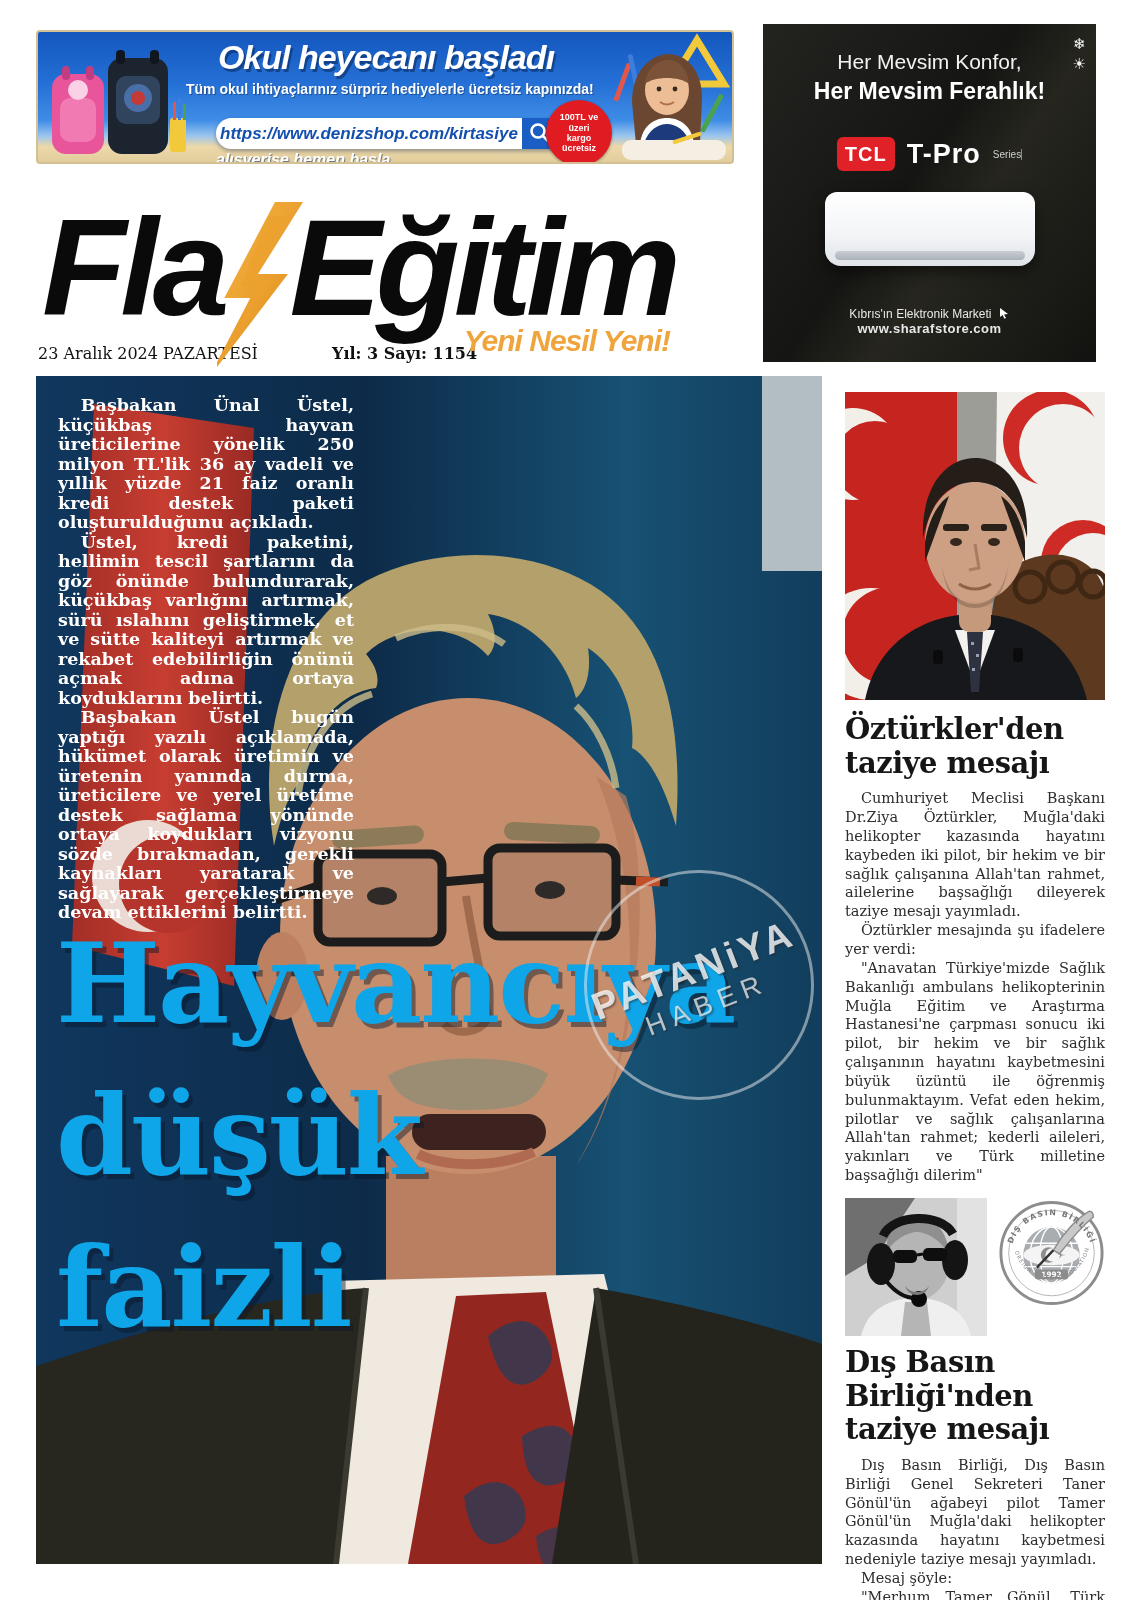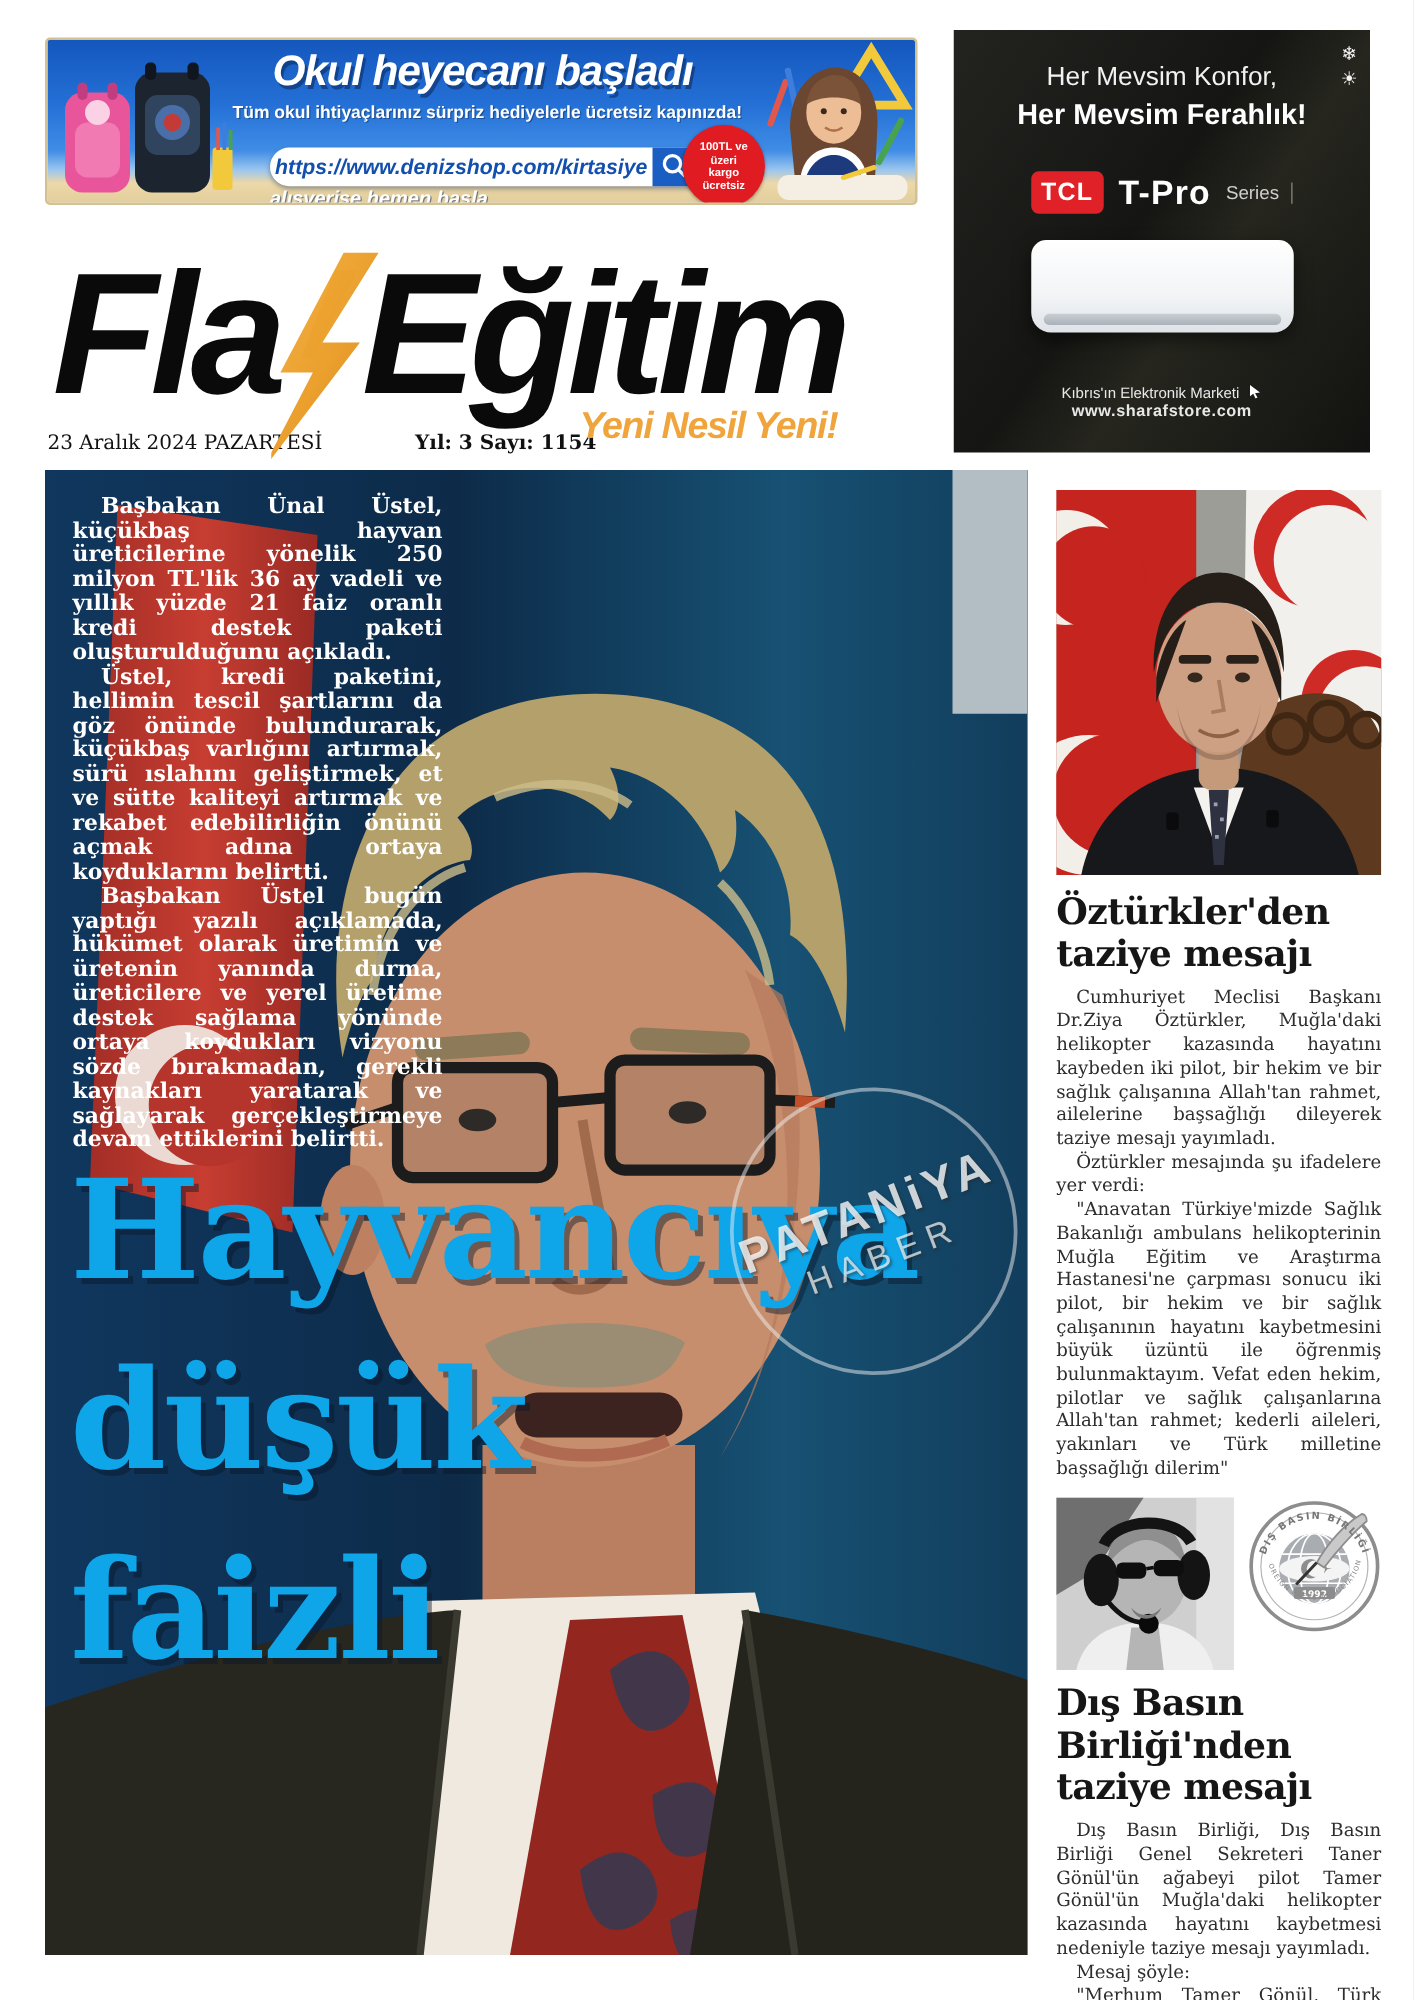--- a/index.html
+++ b/index.html
@@ -30,21 +30,21 @@
   
   .tcl-ad{position:absolute;left:763px;top:24px;width:333px;height:338px;color:#fff;
     background:linear-gradient(125deg,#232320 0%,#151513 45%,#26261f 60%,#121210 100%);}
   .tcl-head1{margin-top:26px;text-align:center;font-size:21px;color:#f2f2f2;}
   .tcl-head2{margin-top:4px;text-align:center;font-size:23px;font-weight:bold;}
   .tcl-icons{position:absolute;right:10px;top:10px;text-align:center;color:#f5f5f5;font-size:15px;line-height:1.3;}
   .tcl-logo-row{margin-top:32px;display:flex;align-items:center;justify-content:center;gap:12px;}
   .tcl-box{background:#e02128;border-radius:6px;width:58px;height:34px;display:flex;align-items:center;justify-content:center;
     font-weight:bold;font-size:20px;letter-spacing:1px;}
   .tcl-model{font-size:27px;font-weight:bold;letter-spacing:1px;}
-  .tcl-series{font-size:15px;color:#cfcfcf;border-right:1px solid #888;padding-right:10px;}
+  .tcl-series{font-size:10px;color:#cfcfcf;border-right:1px solid #888;padding-right:0;}
   .ac-unit{position:absolute;left:62px;top:168px;width:210px;height:74px;background:linear-gradient(180deg,#ffffff 0%,#f2f4f6 60%,#dfe3e7 100%);
     border-radius:12px 12px 16px 16px;box-shadow:0 6px 14px rgba(0,0,0,.5);}
   .ac-vent{position:absolute;left:10px;bottom:6px;right:10px;height:9px;background:linear-gradient(180deg,#c9ced4,#aab1b8);border-radius:5px;}
   .tcl-footer{position:absolute;left:0;right:0;bottom:26px;text-align:center;font-size:12px;color:#e8e8e8;}
   .tcl-footer b{font-size:13px;letter-spacing:.5px;}
 
   
   .brand{position:absolute;left:42px;top:198px;display:flex;align-items:flex-start;color:#0a0a0a;}
   .brand-txt{font-family:"Liberation Sans",sans-serif;font-weight:900;font-style:italic;
     font-size:138px;line-height:1;letter-spacing:-6px;}

